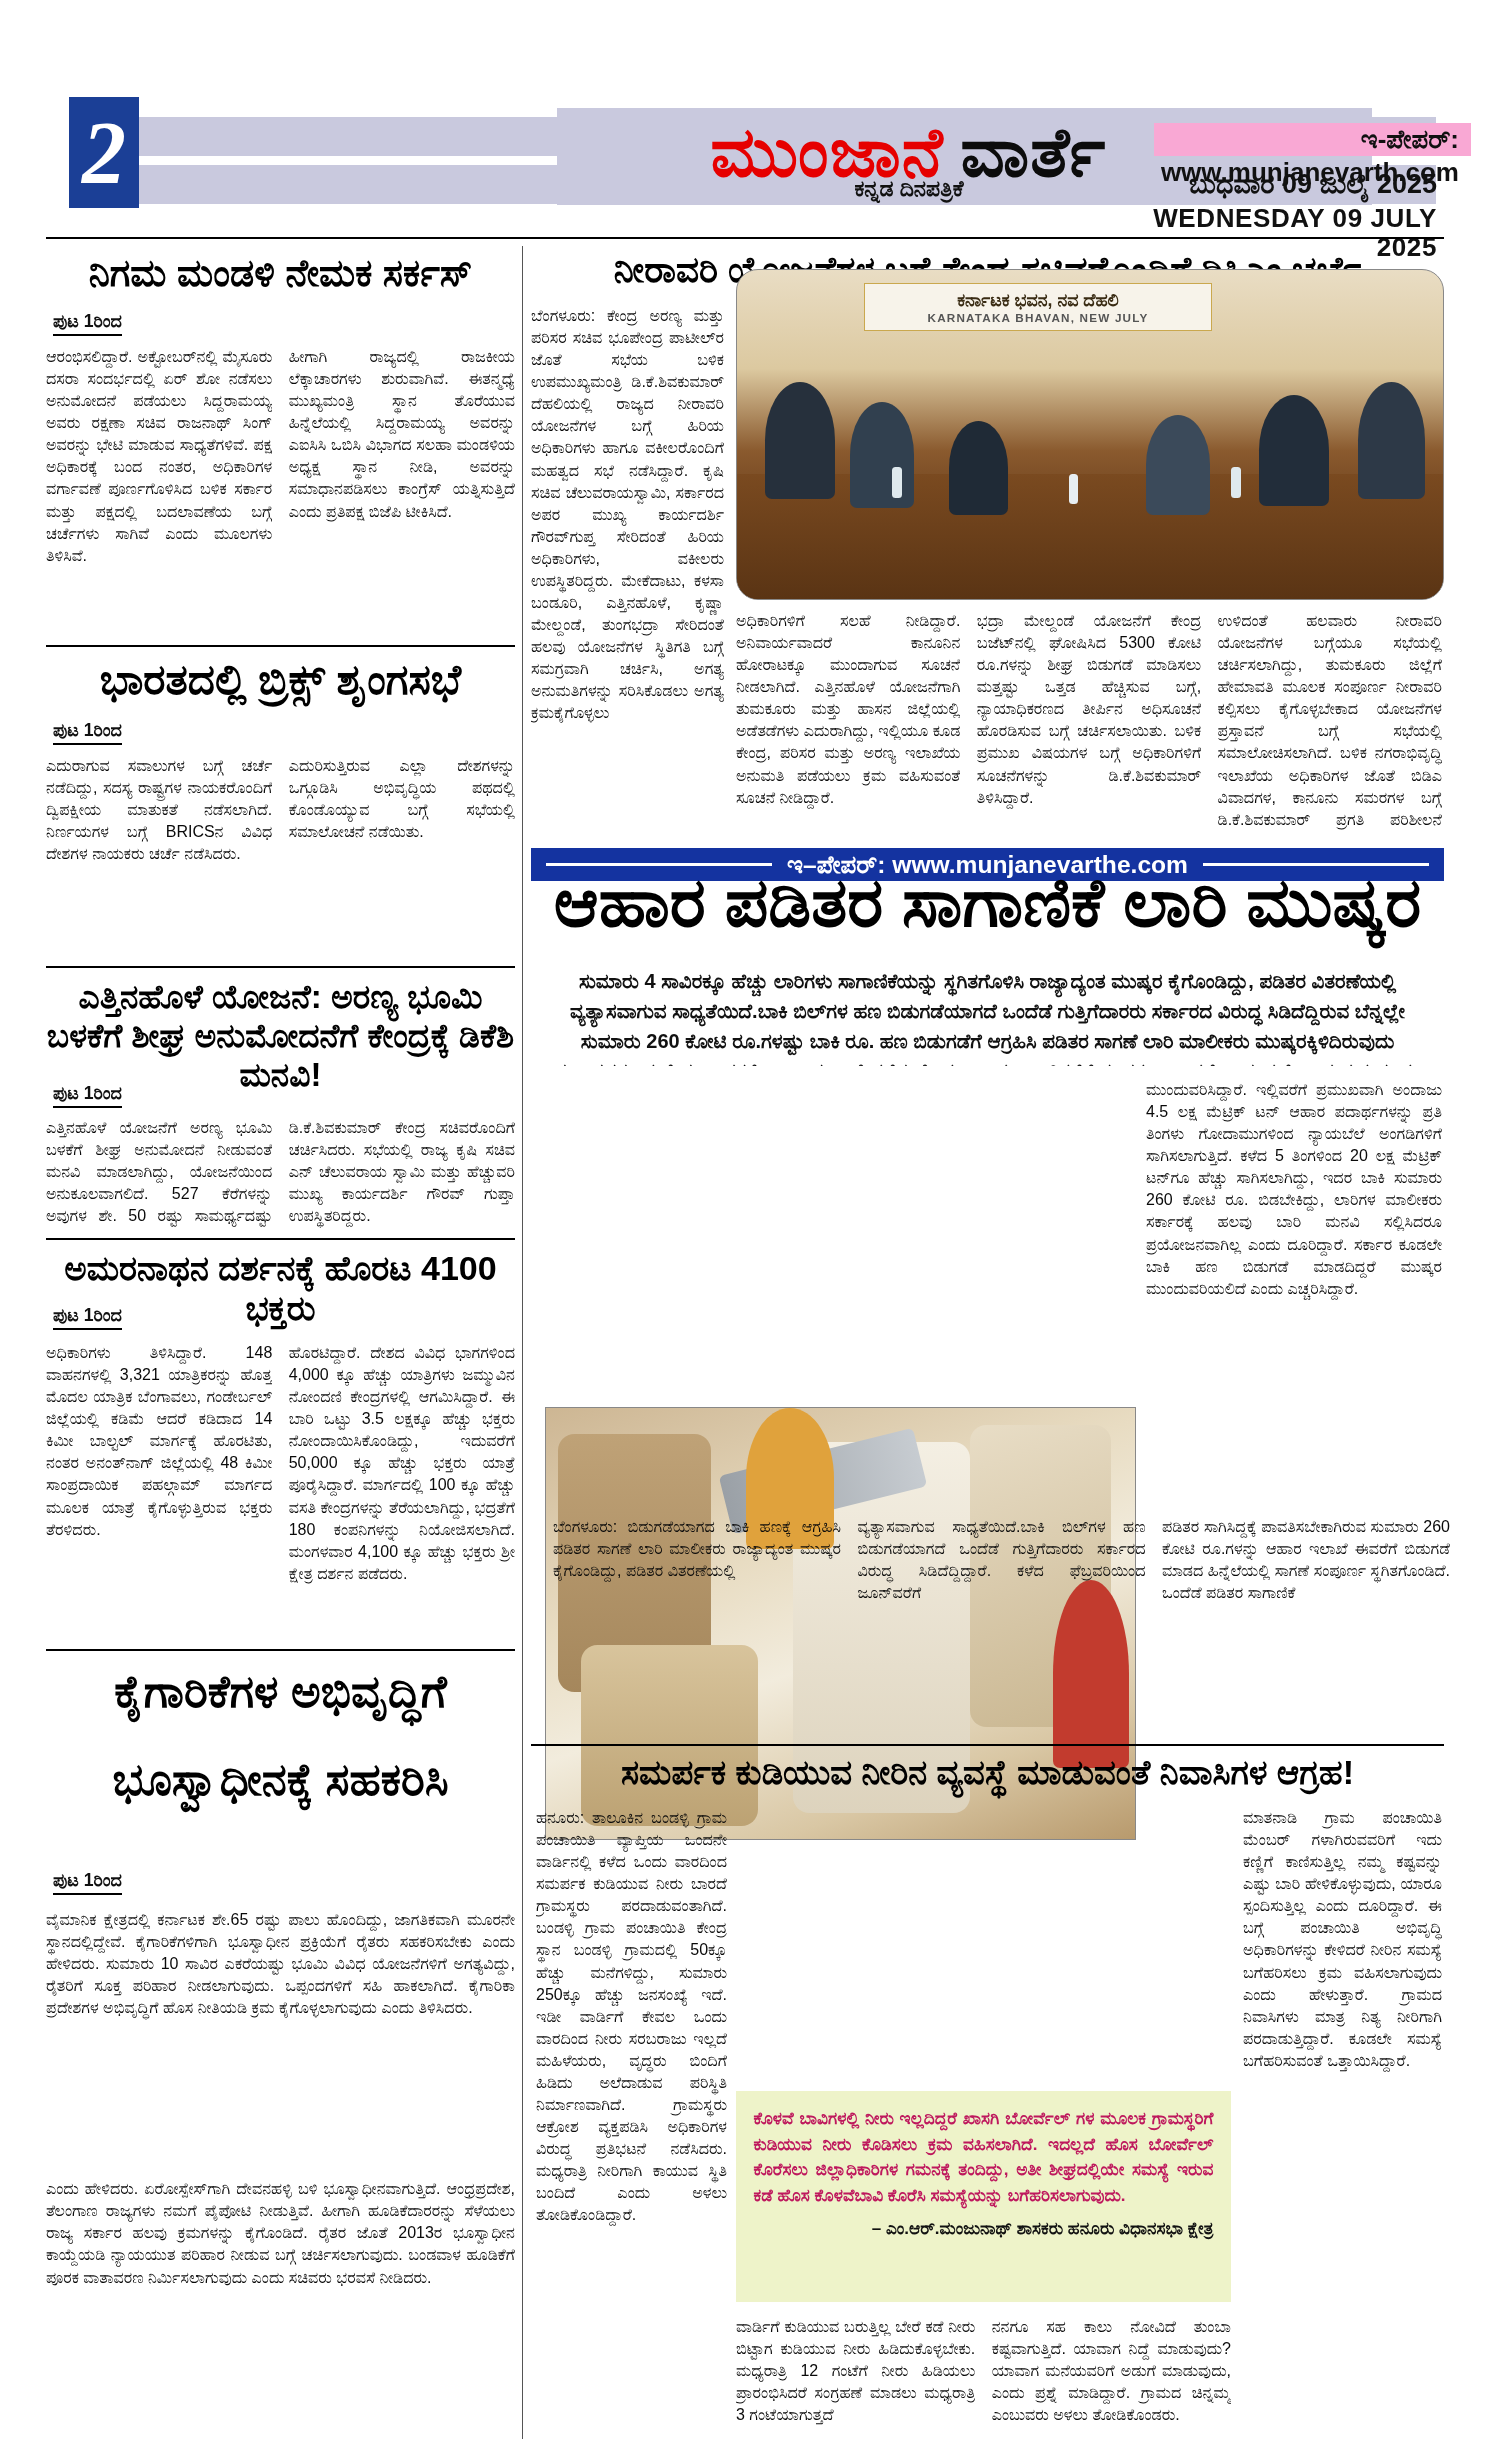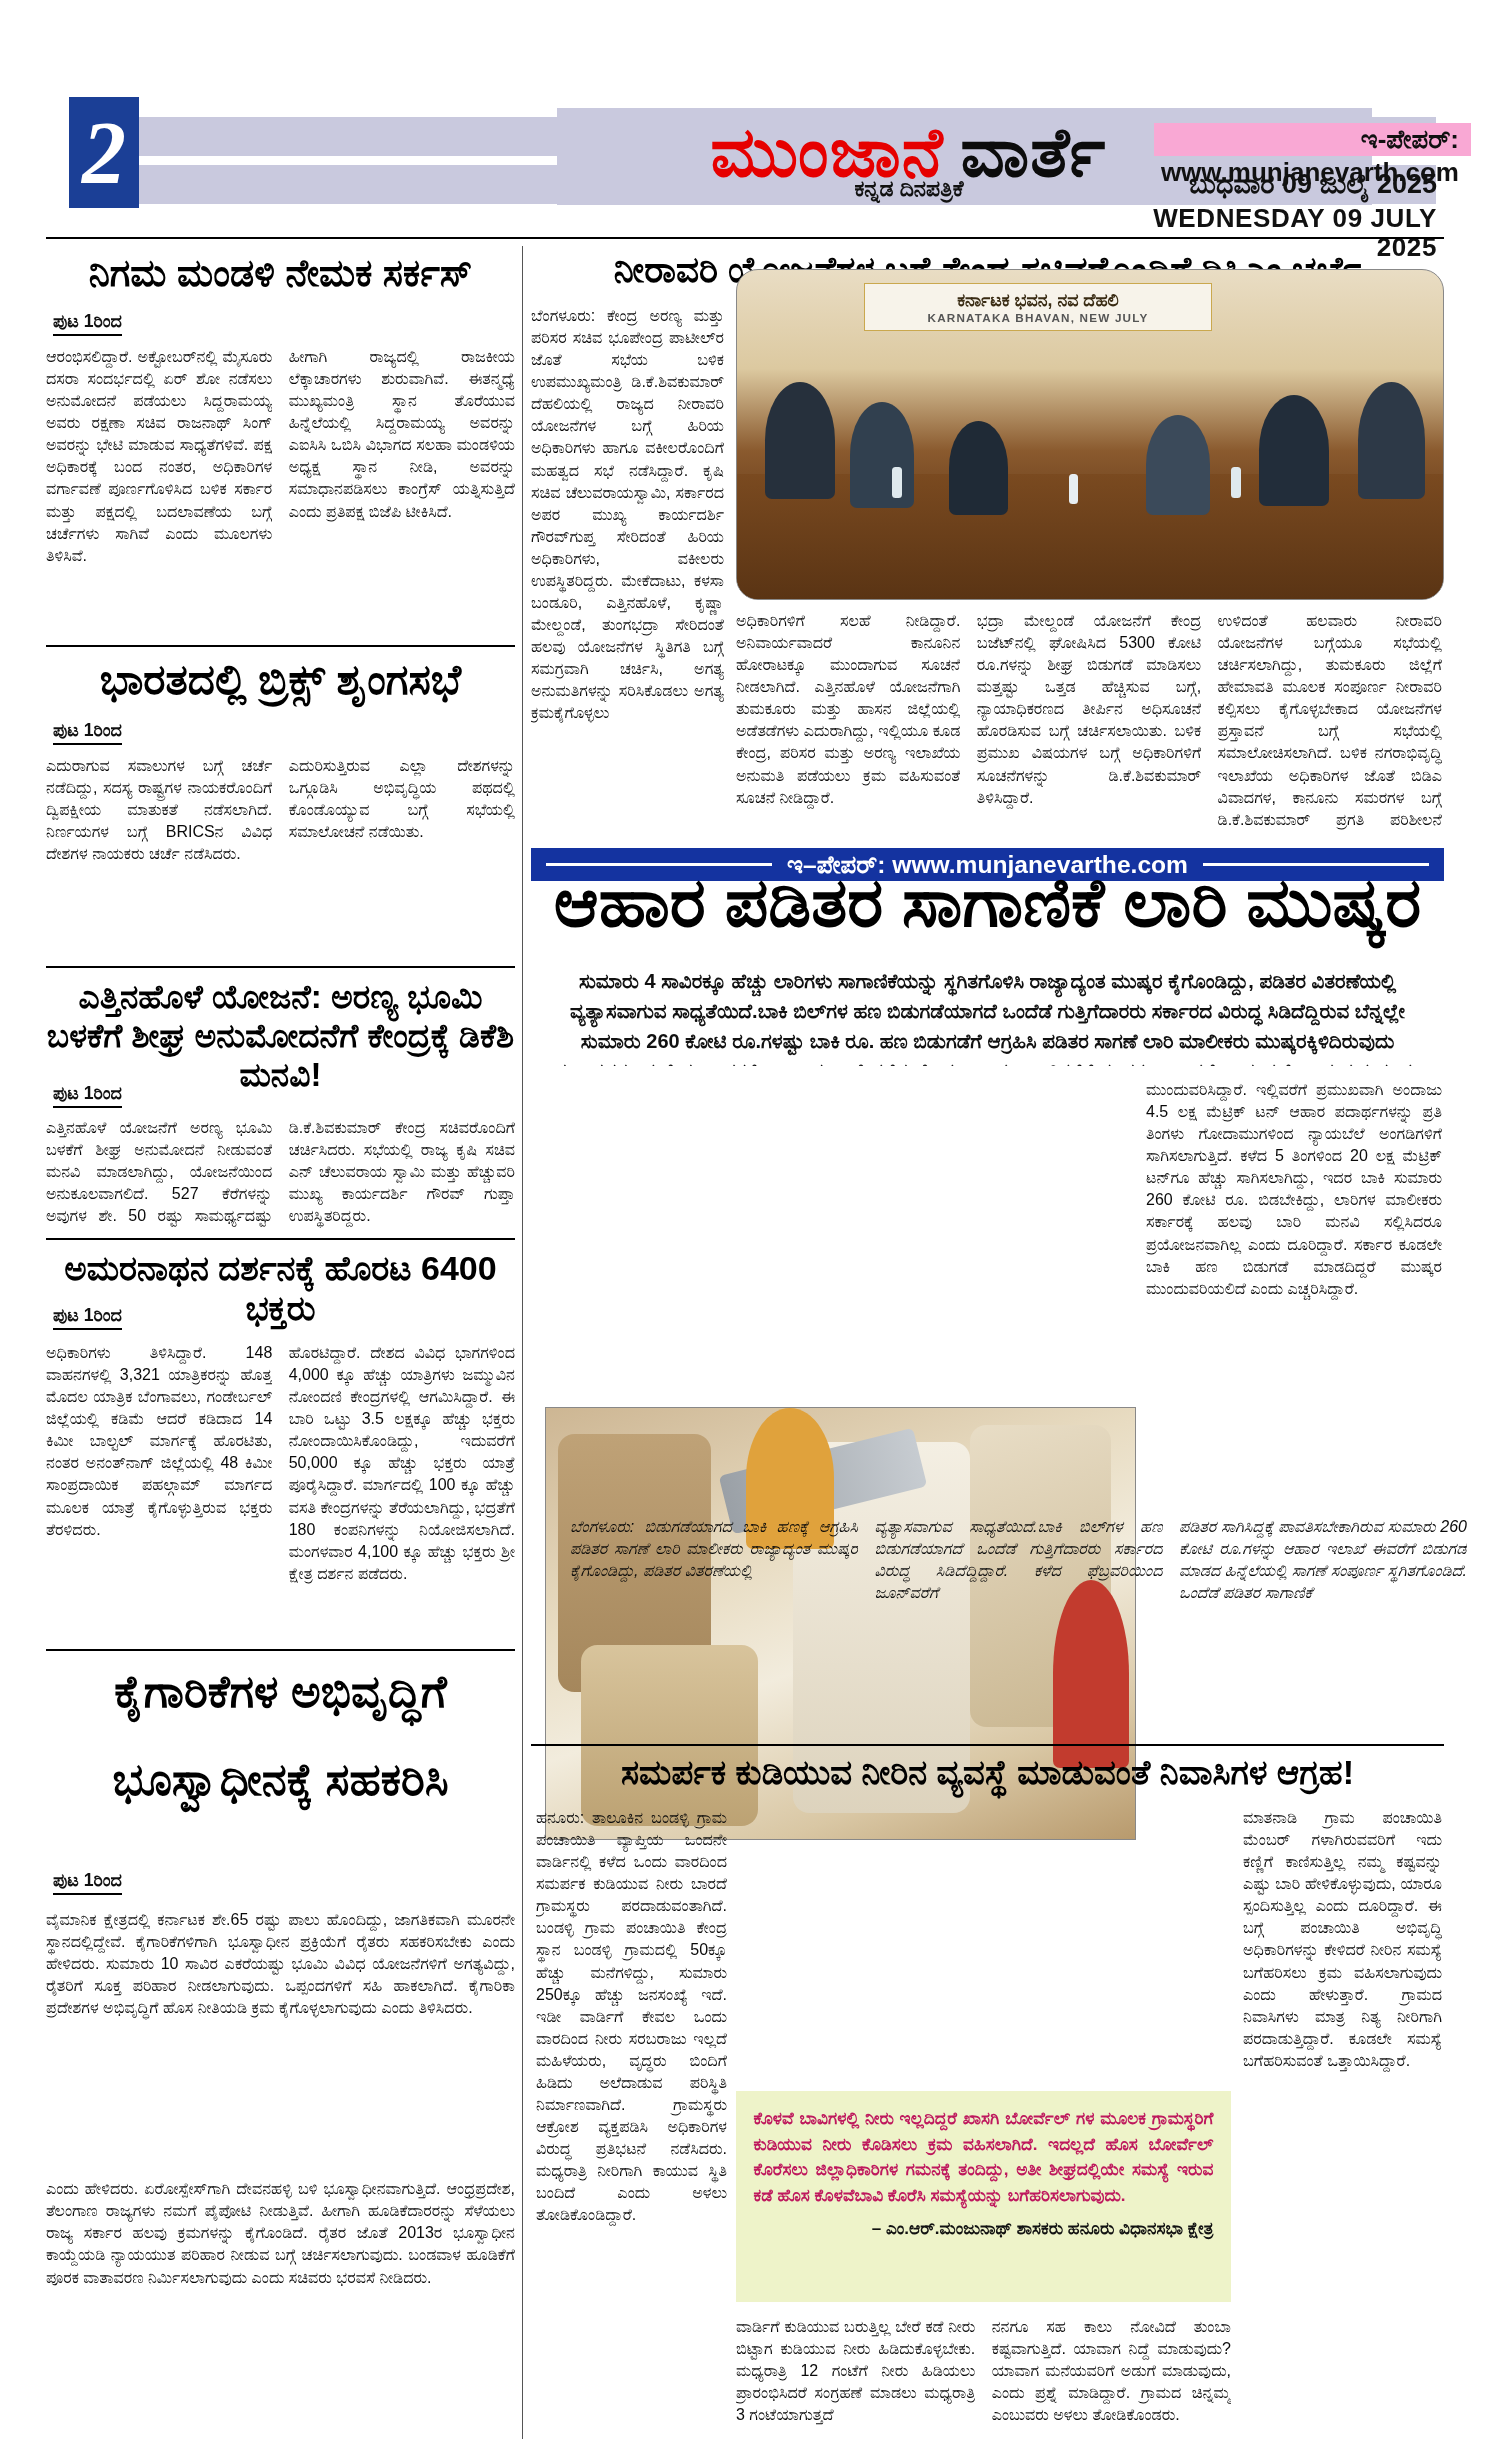--- a/index.html
+++ b/index.html
@@ -91,21 +91,21 @@
   <div class="abs headline" style="left:46px;top:978px;width:469px;font-size:33px;">ಎತ್ತಿನಹೊಳೆ ಯೋಜನೆ: ಅರಣ್ಯ ಭೂಮಿ ಬಳಕೆಗೆ ಶೀಘ್ರ ಅನುಮೋದನೆಗೆ ಕೇಂದ್ರಕ್ಕೆ ಡಿಕೆಶಿ ಮನವಿ!</div>
   <div class="abs" style="left:53px;top:1083px;">
     <span class="byline">ಪುಟ 1ರಿಂದ</span>
   </div>
   <div class="abs cols" style="left:46px;top:1117px;width:469px;height:111px;">
     <div class="col bd">ಎತ್ತಿನಹೊಳೆ ಯೋಜನೆಗೆ ಅರಣ್ಯ ಭೂಮಿ ಬಳಕೆಗೆ ಶೀಘ್ರ ಅನುಮೋದನೆ ನೀಡುವಂತೆ ಮನವಿ ಮಾಡಲಾಗಿದ್ದು, ಯೋಜನೆಯಿಂದ ಅನುಕೂಲವಾಗಲಿದೆ. 527 ಕೆರೆಗಳನ್ನು ಅವುಗಳ ಶೇ. 50 ರಷ್ಟು ಸಾಮರ್ಥ್ಯದಷ್ಟು ತುಂಬಿಸಲು ಮತ್ತು ಅಂತರ್ಜಲದ ಮಟ್ಟವನ್ನು ಮರುಪೂರಣಗೊಳಿಸಲು ನೆರವಾಗುತ್ತದೆ ಎಂದು</div>
     <div class="col bd">ಡಿ.ಕೆ.ಶಿವಕುಮಾರ್ ಕೇಂದ್ರ ಸಚಿವರೊಂದಿಗೆ ಚರ್ಚಿಸಿದರು. ಸಭೆಯಲ್ಲಿ ರಾಜ್ಯ ಕೃಷಿ ಸಚಿವ ಎನ್ ಚೆಲುವರಾಯ ಸ್ವಾಮಿ ಮತ್ತು ಹೆಚ್ಚುವರಿ ಮುಖ್ಯ ಕಾರ್ಯದರ್ಶಿ ಗೌರವ್ ಗುಪ್ತಾ ಉಪಸ್ಥಿತರಿದ್ದರು.</div>
   </div>
   <div class="abs rule" style="left:46px;top:1238px;width:469px;height:2.3px;"></div>
 
-  <div class="abs headline" style="left:46px;top:1248px;width:469px;font-size:34px;">ಅಮರನಾಥನ ದರ್ಶನಕ್ಕೆ ಹೊರಟ 6400 ಭಕ್ತರು</div>
+  <div class="abs headline" style="left:46px;top:1248px;width:469px;font-size:34px;">ಅಮರನಾಥನ ದರ್ಶನಕ್ಕೆ ಹೊರಟ 4100 ಭಕ್ತರು</div>
   <div class="abs" style="left:53px;top:1305px;">
     <span class="byline">ಪುಟ 1ರಿಂದ</span>
   </div>
   <div class="abs cols" style="left:46px;top:1294px;width:469px;height:293px;margin-top:48px;">
     <div class="col bd">ಅಧಿಕಾರಿಗಳು ತಿಳಿಸಿದ್ದಾರೆ. 148 ವಾಹನಗಳಲ್ಲಿ 3,321 ಯಾತ್ರಿಕರನ್ನು ಹೊತ್ತ ಮೊದಲ ಯಾತ್ರಿಕ ಬೆಂಗಾವಲು, ಗಂಡೇರ್ಬಲ್ ಜಿಲ್ಲೆಯಲ್ಲಿ ಕಡಿಮೆ ಆದರೆ ಕಡಿದಾದ 14 ಕಿಮೀ ಬಾಲ್ಟಲ್ ಮಾರ್ಗಕ್ಕೆ ಹೊರಟಿತು, ನಂತರ ಅನಂತ್‌ನಾಗ್ ಜಿಲ್ಲೆಯಲ್ಲಿ 48 ಕಿಮೀ ಸಾಂಪ್ರದಾಯಿಕ ಪಹಲ್ಗಾಮ್ ಮಾರ್ಗದ ಮೂಲಕ ಯಾತ್ರೆ ಕೈಗೊಳ್ಳುತ್ತಿರುವ ಭಕ್ತರು ತೆರಳಿದರು.</div>
     <div class="col bd">ಹೊರಟಿದ್ದಾರೆ. ದೇಶದ ವಿವಿಧ ಭಾಗಗಳಿಂದ 4,000 ಕ್ಕೂ ಹೆಚ್ಚು ಯಾತ್ರಿಗಳು ಜಮ್ಮುವಿನ ನೋಂದಣಿ ಕೇಂದ್ರಗಳಲ್ಲಿ ಆಗಮಿಸಿದ್ದಾರೆ. ಈ ಬಾರಿ ಒಟ್ಟು 3.5 ಲಕ್ಷಕ್ಕೂ ಹೆಚ್ಚು ಭಕ್ತರು ನೋಂದಾಯಿಸಿಕೊಂಡಿದ್ದು, ಇದುವರೆಗೆ 50,000 ಕ್ಕೂ ಹೆಚ್ಚು ಭಕ್ತರು ಯಾತ್ರೆ ಪೂರೈಸಿದ್ದಾರೆ. ಮಾರ್ಗದಲ್ಲಿ 100 ಕ್ಕೂ ಹೆಚ್ಚು ವಸತಿ ಕೇಂದ್ರಗಳನ್ನು ತೆರೆಯಲಾಗಿದ್ದು, ಭದ್ರತೆಗೆ 180 ಕಂಪನಿಗಳನ್ನು ನಿಯೋಜಿಸಲಾಗಿದೆ. ಮಂಗಳವಾರ 4,100 ಕ್ಕೂ ಹೆಚ್ಚು ಭಕ್ತರು ಶ್ರೀ ಕ್ಷೇತ್ರ ದರ್ಶನ ಪಡೆದರು.</div>
   </div>
   <div class="abs rule" style="left:46px;top:1649px;width:469px;height:2.3px;"></div>
 
   <div class="abs headline" style="left:46px;top:1665px;width:469px;font-size:45px;">ಕೈಗಾರಿಕೆಗಳ ಅಭಿವೃದ್ಧಿಗೆ</div>
@@ -164,21 +164,21 @@
     <div class="sack" style="left:72%;top:4%;width:24%;height:70%;background:linear-gradient(160deg,#e8ddc6,#c9b690);"></div>
 
     <div class="abs" style="left:30%;top:10%;width:34%;height:14%;background:linear-gradient(90deg,#9aa0a6,#c7ccd1);transform:rotate(-14deg);border-radius:5.9px;"></div>
 
     <div class="person" style="left:34%;top:0;width:88px;height:141px;background:#e0a23c;"></div>
     <div class="person" style="left:86%;top:40%;width:76px;height:188px;background:#c23b2e;"></div>
   </div>
 
   <div class="abs bd" style="left:1146px;top:1079px;width:296px;height:428px;overflow:hidden;">ಮುಂದುವರಿಸಿದ್ದಾರೆ. ಇಲ್ಲಿವರೆಗೆ ಪ್ರಮುಖವಾಗಿ ಅಂದಾಜು 4.5 ಲಕ್ಷ ಮೆಟ್ರಿಕ್ ಟನ್ ಆಹಾರ ಪದಾರ್ಥಗಳನ್ನು ಪ್ರತಿ ತಿಂಗಳು ಗೋದಾಮುಗಳಿಂದ ನ್ಯಾಯಬೆಲೆ ಅಂಗಡಿಗಳಿಗೆ ಸಾಗಿಸಲಾಗುತ್ತಿದೆ. ಕಳೆದ 5 ತಿಂಗಳಿಂದ 20 ಲಕ್ಷ ಮೆಟ್ರಿಕ್ ಟನ್‌ಗೂ ಹೆಚ್ಚು ಸಾಗಿಸಲಾಗಿದ್ದು, ಇದರ ಬಾಕಿ ಸುಮಾರು 260 ಕೋಟಿ ರೂ. ಬಿಡಬೇಕಿದ್ದು, ಲಾರಿಗಳ ಮಾಲೀಕರು ಸರ್ಕಾರಕ್ಕೆ ಹಲವು ಬಾರಿ ಮನವಿ ಸಲ್ಲಿಸಿದರೂ ಪ್ರಯೋಜನವಾಗಿಲ್ಲ ಎಂದು ದೂರಿದ್ದಾರೆ. ಸರ್ಕಾರ ಕೂಡಲೇ ಬಾಕಿ ಹಣ ಬಿಡುಗಡೆ ಮಾಡದಿದ್ದರೆ ಮುಷ್ಕರ ಮುಂದುವರಿಯಲಿದೆ ಎಂದು ಎಚ್ಚರಿಸಿದ್ದಾರೆ.</div>
 
-  <div class="abs cols" style="left:570px;top:1516px;width:897px;height:223px;font-style:italic;">
+  <div class="abs cols" style="left:553px;top:1516px;width:897px;height:223px;">
     <div class="col bd">ಬೆಂಗಳೂರು: ಬಿಡುಗಡೆಯಾಗದ ಬಾಕಿ ಹಣಕ್ಕೆ ಆಗ್ರಹಿಸಿ ಪಡಿತರ ಸಾಗಣೆ ಲಾರಿ ಮಾಲೀಕರು ರಾಜ್ಯಾದ್ಯಂತ ಮುಷ್ಕರ ಕೈಗೊಂಡಿದ್ದು, ಪಡಿತರ ವಿತರಣೆಯಲ್ಲಿ</div>
     <div class="col bd">ವ್ಯತ್ಯಾಸವಾಗುವ ಸಾಧ್ಯತೆಯಿದೆ.ಬಾಕಿ ಬಿಲ್‌ಗಳ ಹಣ ಬಿಡುಗಡೆಯಾಗದೆ ಒಂದೆಡೆ ಗುತ್ತಿಗೆದಾರರು ಸರ್ಕಾರದ ವಿರುದ್ಧ ಸಿಡಿದೆದ್ದಿದ್ದಾರೆ. ಕಳೆದ ಫೆಬ್ರವರಿಯಿಂದ ಜೂನ್‌ವರೆಗೆ</div>
     <div class="col bd">ಪಡಿತರ ಸಾಗಿಸಿದ್ದಕ್ಕೆ ಪಾವತಿಸಬೇಕಾಗಿರುವ ಸುಮಾರು 260 ಕೋಟಿ ರೂ.ಗಳನ್ನು ಆಹಾರ ಇಲಾಖೆ ಈವರೆಗೆ ಬಿಡುಗಡೆ ಮಾಡದ ಹಿನ್ನೆಲೆಯಲ್ಲಿ ಸಾಗಣೆ ಸಂಪೂರ್ಣ ಸ್ಥಗಿತಗೊಂಡಿದೆ. ಒಂದೆಡೆ ಪಡಿತರ ಸಾಗಾಣಿಕೆ</div>
   </div>
 
   <div class="abs rule" style="left:531px;top:1744px;width:913px;height:1.8px;"></div>
 
   <div class="abs headline" style="left:531px;top:1752px;width:913px;font-size:34px;">ಸಮರ್ಪಕ ಕುಡಿಯುವ ನೀರಿನ ವ್ಯವಸ್ಥೆ ಮಾಡುವಂತೆ ನಿವಾಸಿಗಳ ಆಗ್ರಹ!</div>
 
   <div class="abs bd" style="left:536px;top:1807px;width:191px;height:627px;overflow:hidden;">ಹನೂರು: ತಾಲೂಕಿನ ಬಂಡಳ್ಳಿ ಗ್ರಾಮ ಪಂಚಾಯಿತಿ ವ್ಯಾಪ್ತಿಯ ಒಂದನೇ ವಾರ್ಡಿನಲ್ಲಿ ಕಳೆದ ಒಂದು ವಾರದಿಂದ ಸಮರ್ಪಕ ಕುಡಿಯುವ ನೀರು ಬಾರದೆ ಗ್ರಾಮಸ್ಥರು ಪರದಾಡುವಂತಾಗಿದೆ. ಬಂಡಳ್ಳಿ ಗ್ರಾಮ ಪಂಚಾಯಿತಿ ಕೇಂದ್ರ ಸ್ಥಾನ ಬಂಡಳ್ಳಿ ಗ್ರಾಮದಲ್ಲಿ 50ಕ್ಕೂ ಹೆಚ್ಚು ಮನೆಗಳಿದ್ದು, ಸುಮಾರು 250ಕ್ಕೂ ಹೆಚ್ಚು ಜನಸಂಖ್ಯೆ ಇದೆ. ಇಡೀ ವಾರ್ಡಿಗೆ ಕೇವಲ ಒಂದು ವಾರದಿಂದ ನೀರು ಸರಬರಾಜು ಇಲ್ಲದೆ ಮಹಿಳೆಯರು, ವೃದ್ಧರು ಬಿಂದಿಗೆ ಹಿಡಿದು ಅಲೆದಾಡುವ ಪರಿಸ್ಥಿತಿ ನಿರ್ಮಾಣವಾಗಿದೆ. ಗ್ರಾಮಸ್ಥರು ಆಕ್ರೋಶ ವ್ಯಕ್ತಪಡಿಸಿ ಅಧಿಕಾರಿಗಳ ವಿರುದ್ಧ ಪ್ರತಿಭಟನೆ ನಡೆಸಿದರು. ಮಧ್ಯರಾತ್ರಿ ನೀರಿಗಾಗಿ ಕಾಯುವ ಸ್ಥಿತಿ ಬಂದಿದೆ ಎಂದು ಅಳಲು ತೋಡಿಕೊಂಡಿದ್ದಾರೆ.</div>

